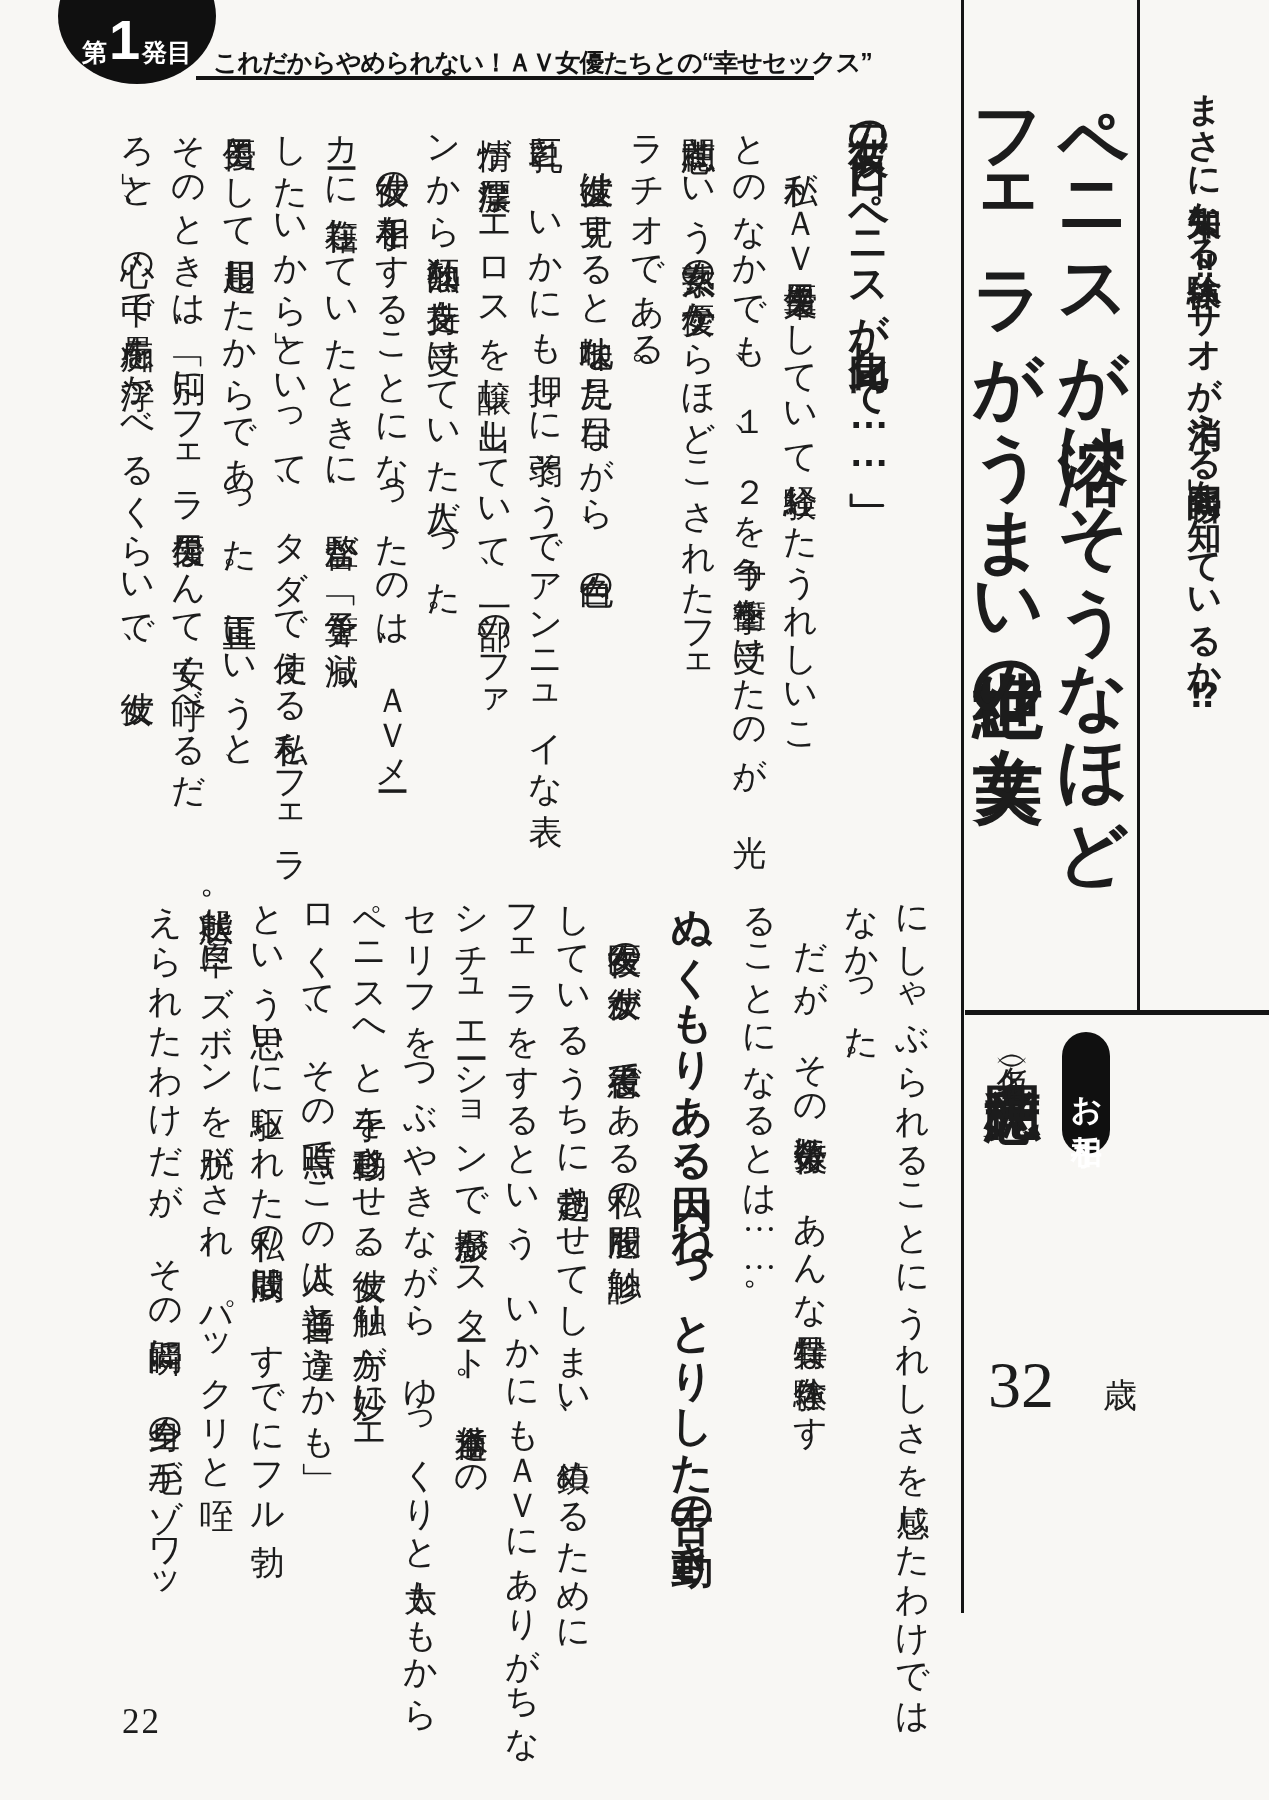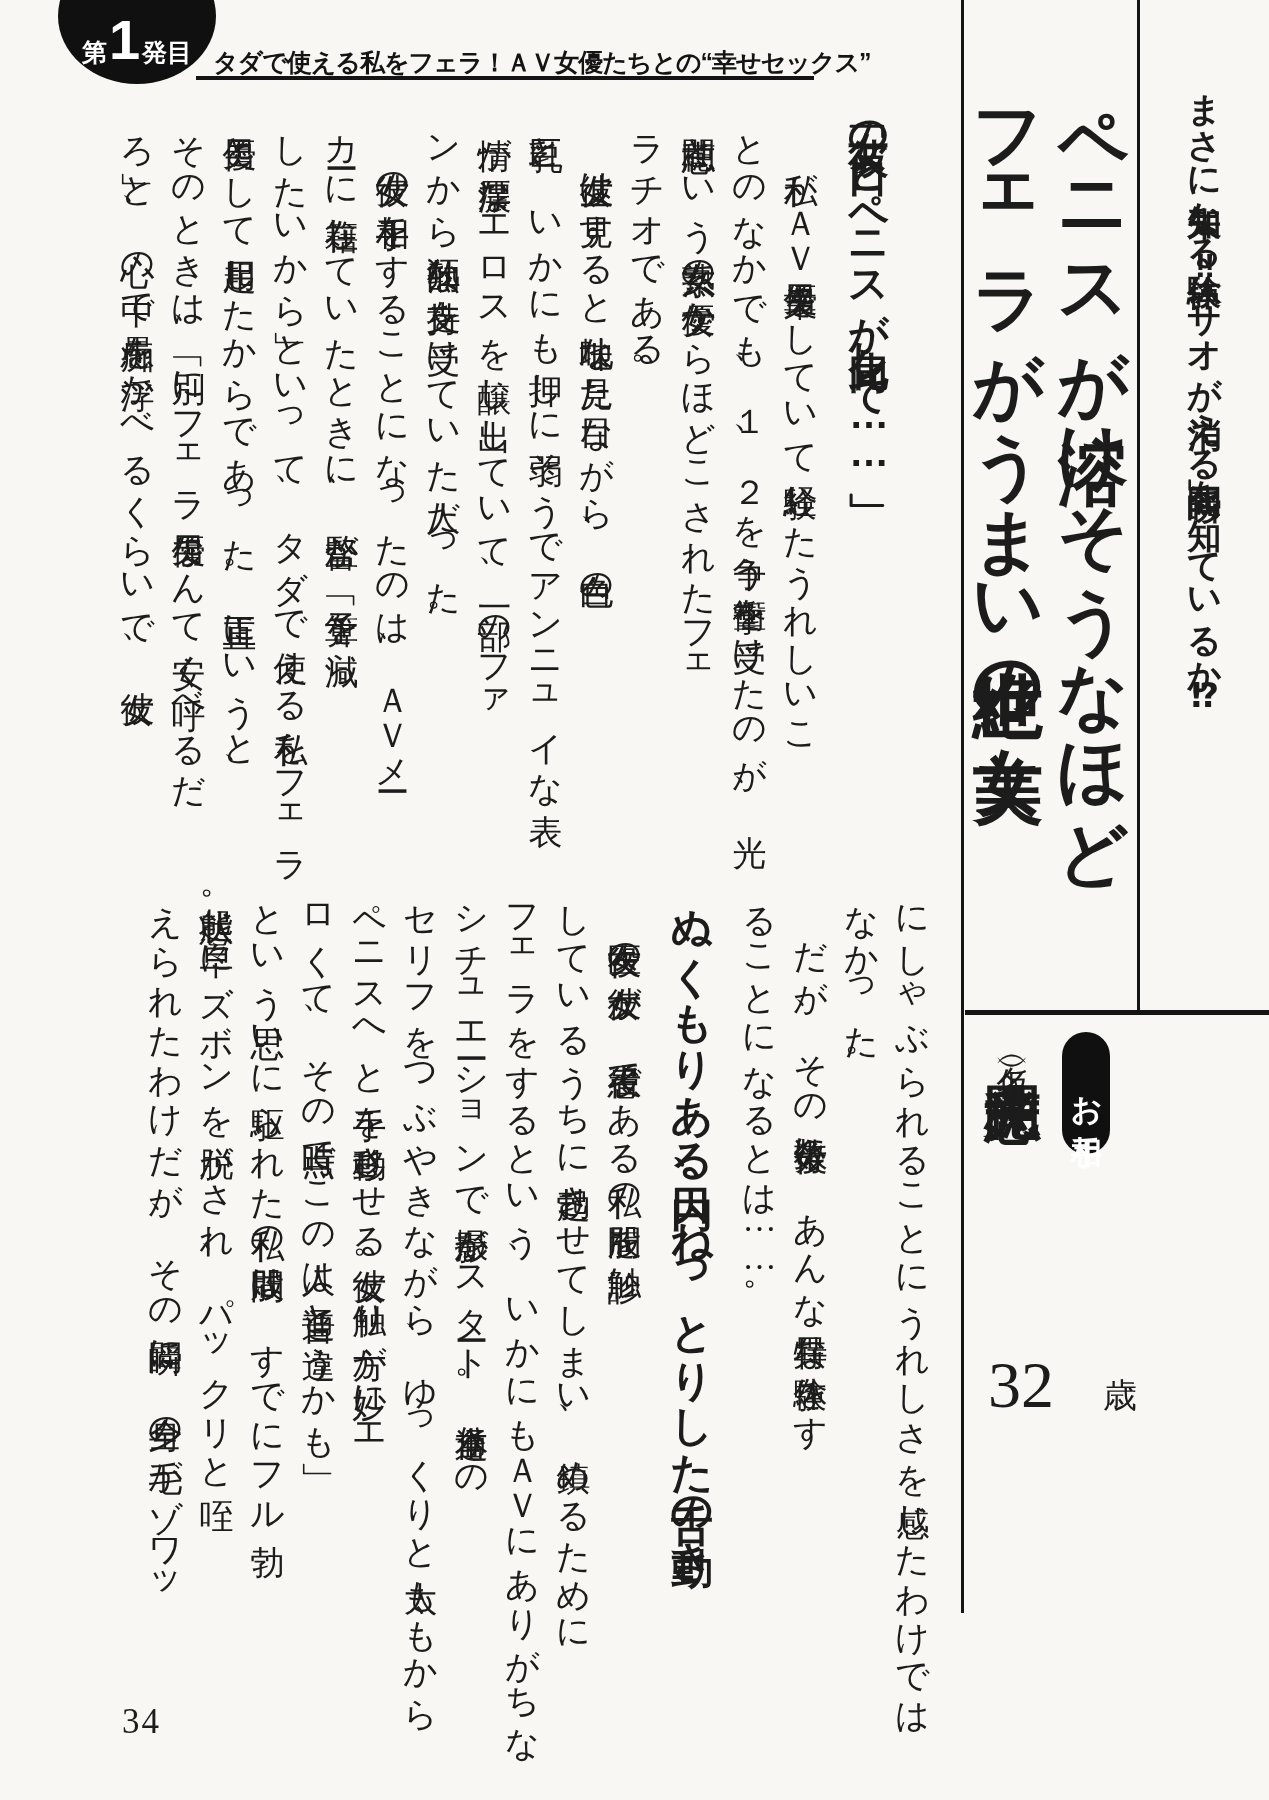--- a/index.html
+++ b/index.html
@@ -181,21 +181,21 @@
 <div class="page">
 
   <div class="issue-badge gothic">
     <div class="row">
       <span class="t">第</span>
       <span class="n">1</span>
       <span class="t">発目</span>
     </div>
   </div>
 
-  <div class="chapter-strip gothic">タダで使える私をフェラ！ＡＶ女優たちとの“幸せセックス”</div>
+  <div class="chapter-strip gothic">これだからやめられない！ＡＶ女優たちとの“幸せセックス”</div>
   <div class="chapter-underline"></div>
 
   <div class="vrule1"></div>
   <div class="vrule2"></div>
   <div class="hrule"></div>
 
   <div class="catch-wrap">
     <p class="v gothic">まさに未知なる体験‼「サオが消える瞬間」を知っているか⁉</p>
   </div>
 
@@ -244,15 +244,15 @@
     <p class="col">フェラをするという、いかにもＡＶにありがちな</p>
     <p class="col">シチュエーションで撮影がスタート。台本通りの</p>
     <p class="col">セリフをつぶやきながら、ゆっくりと太ももから</p>
     <p class="col">ペニスへと手を移動させる彼女。触り方が妙にエ</p>
     <p class="col">ロくて、その時点で「この人は普通と違うかも」</p>
     <p class="col">という思いに駆られた私の股間は、すでにフル勃</p>
     <p class="col">起状態。早々にズボンを脱がされ、パックリと咥</p>
     <p class="col">えられたわけだが、その瞬間に、全身の毛がゾワッ</p>
   </div>
 
-  <div class="page-number serif">34</div>
+  <div class="page-number serif">22</div>
 
 </div>
 
 </body></html>

